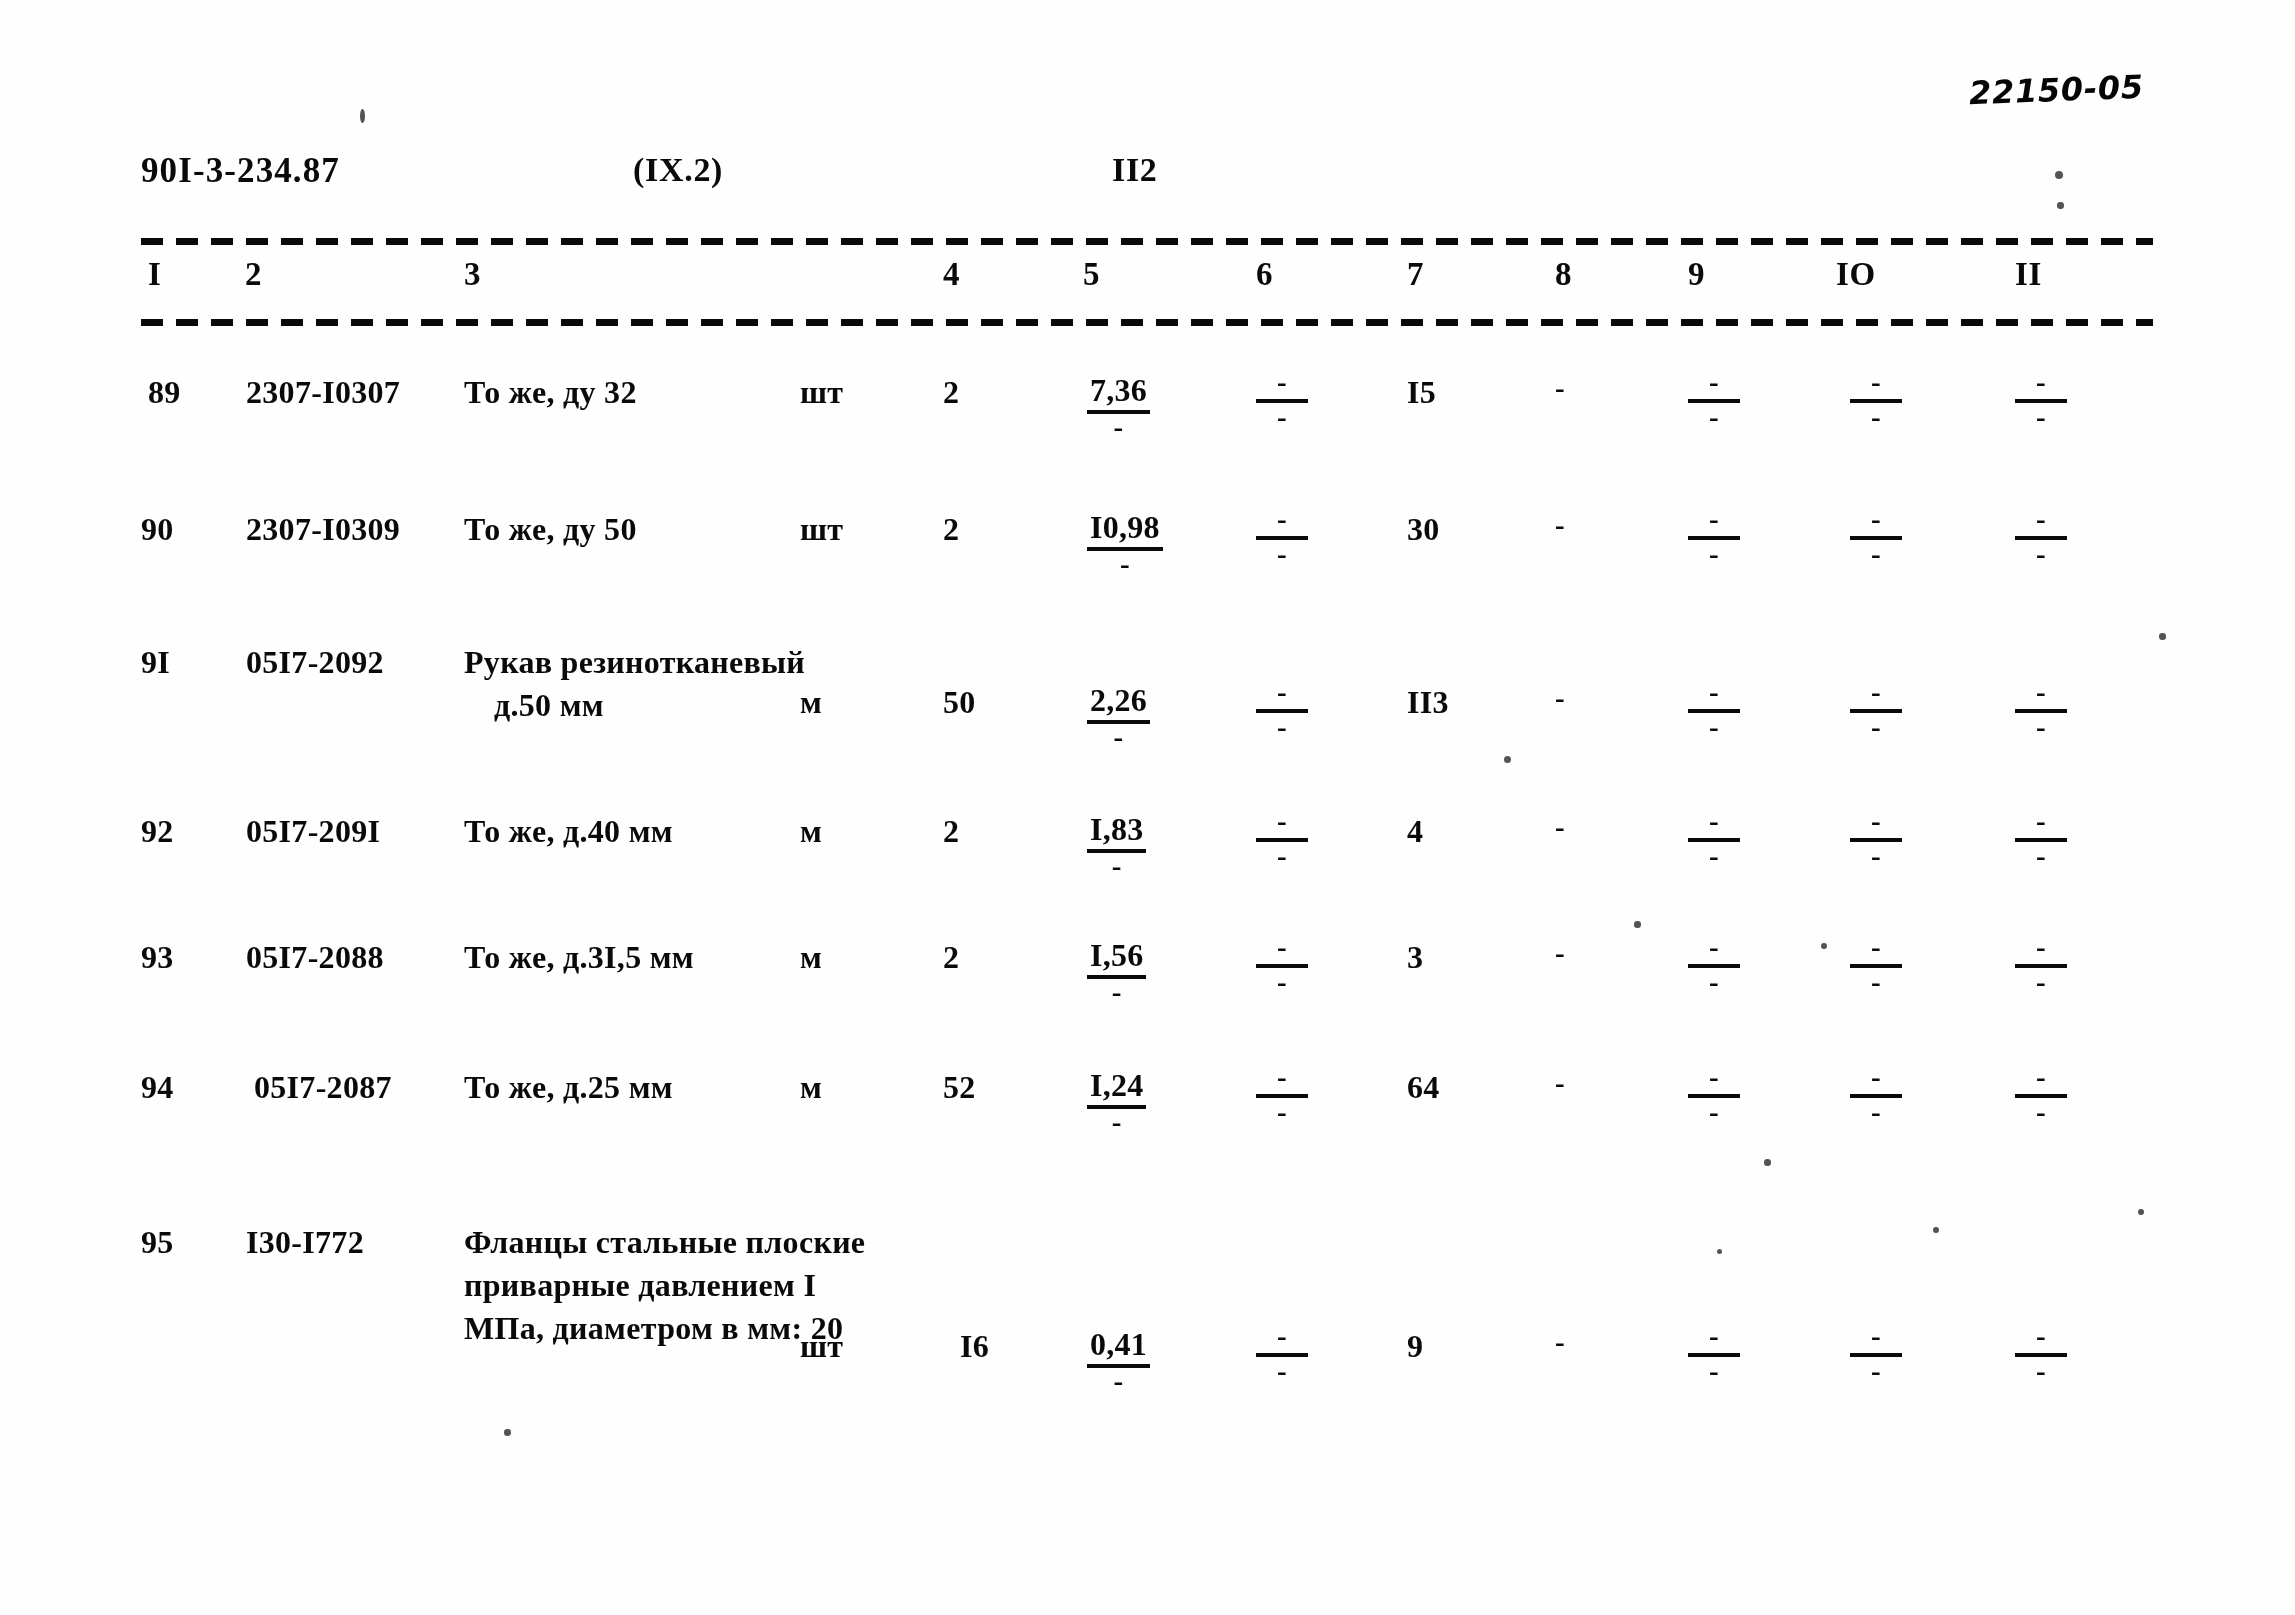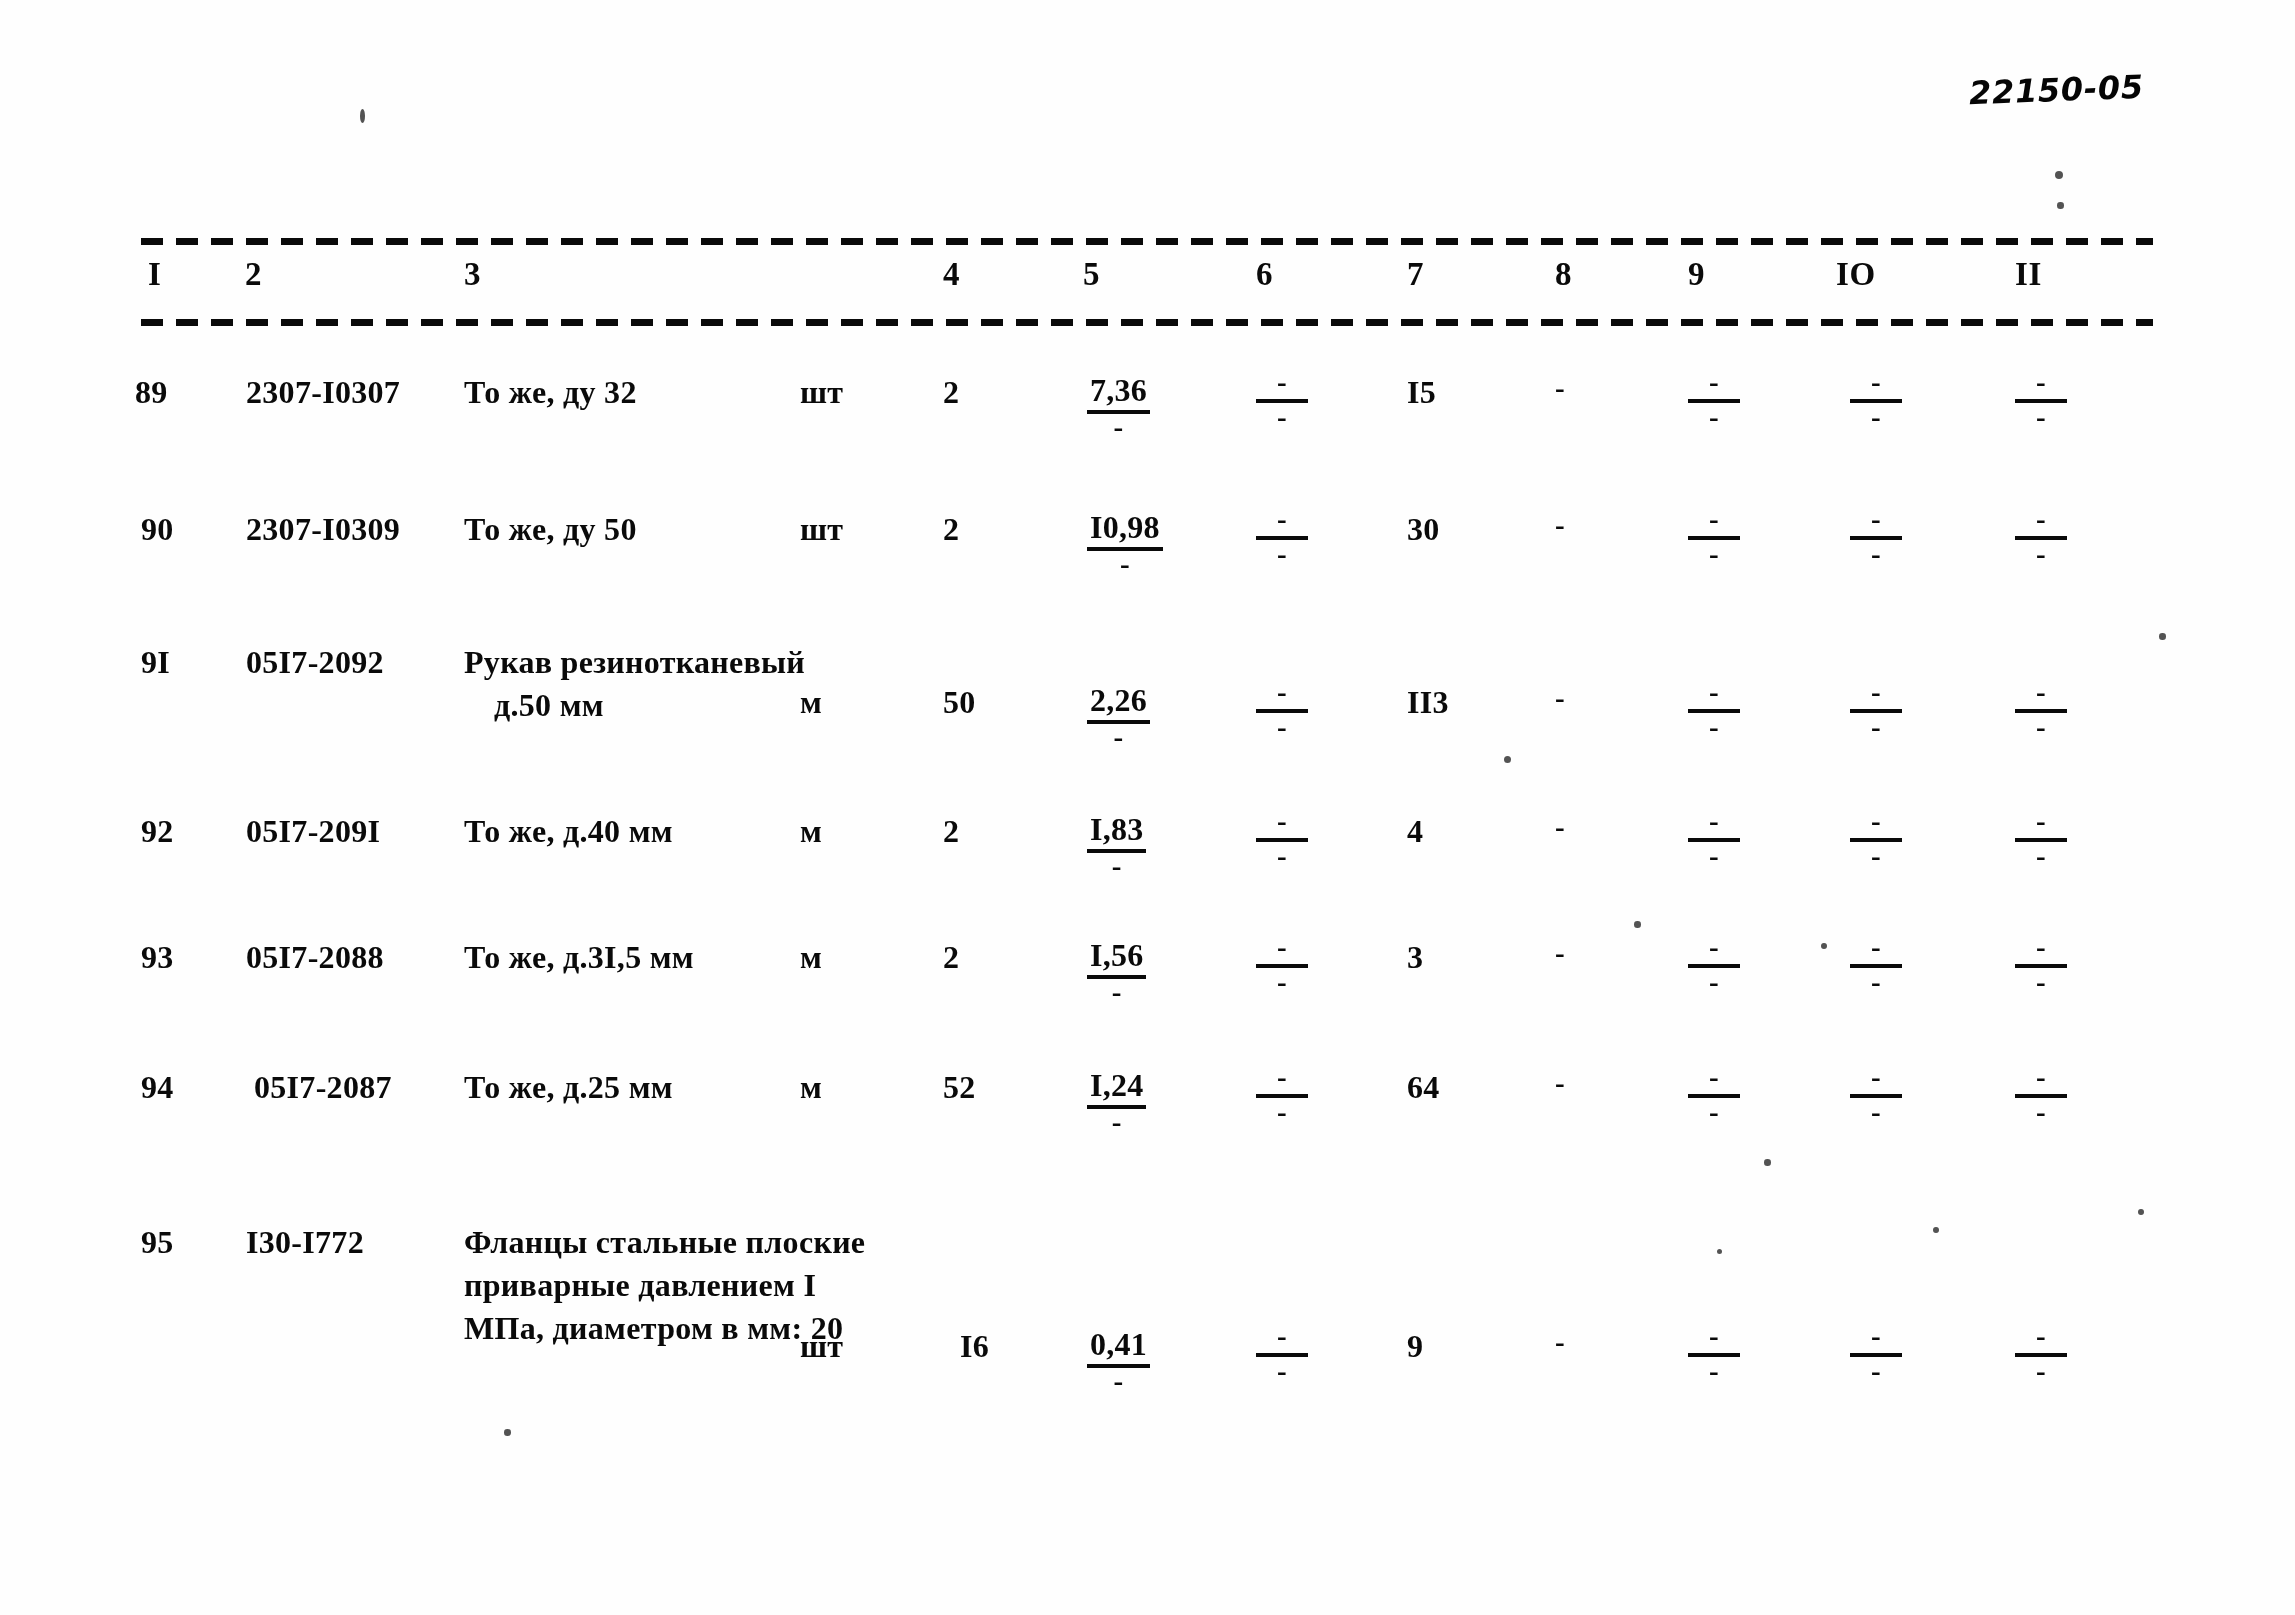--- a/index.html
+++ b/index.html
@@ -166,41 +166,46 @@
     opacity: 0.75;
   }
 </style>
 </head>
 <body>
 
 <div id="page">
 
   <div class="handwritten">22150-05</div>
 
+  <div class="doc-header">
+    <span class="doc-code">90I-3-234.87</span>
+    <span class="doc-section">(IX.2)</span>
+    <span class="doc-page">II2</span>
+  </div>
 
   <div class="dashed-rule" id="rule-top"></div>
   <div class="dashed-rule" id="rule-bottom"></div>
 
   <div class="col-head-row" id="col-heads">
       <span style="left: 148px;">I</span>
       <span style="left: 245px;">2</span>
       <span style="left: 464px;">3</span>
       <span style="left: 943px;">4</span>
       <span style="left: 1083px;">5</span>
       <span style="left: 1256px;">6</span>
       <span style="left: 1407px;">7</span>
       <span style="left: 1555px;">8</span>
       <span style="left: 1688px;">9</span>
       <span style="left: 1836px;">IO</span>
       <span style="left: 2015px;">II</span>
     </div>
 
   <div id="table-body">
       <div class="row">
-        <div class="cell" style="left: 135px; top: 374px;">89</div>
+        <div class="cell" style="left: 148px; top: 374px;">89</div>
         <div class="cell" style="left: 246px; top: 374px;">2307-I0307</div>
         <div class="desc-line" style="left: 464px; top: 374px;">То же, ду 32</div>
         <div class="cell" style="left: 800px; top: 374px;">шт</div>
         <div class="cell" style="left: 943px; top: 374px;">2</div>
         <div class="frac" style="left: 1087px; top: 374px;">
           <span class="num">7,36</span>
           <span class="den">-</span>
         </div>
         <div class="frac dashmark" style="left: 1256px; top: 374px; width: 52px;">
           <span class="num">-</span>

